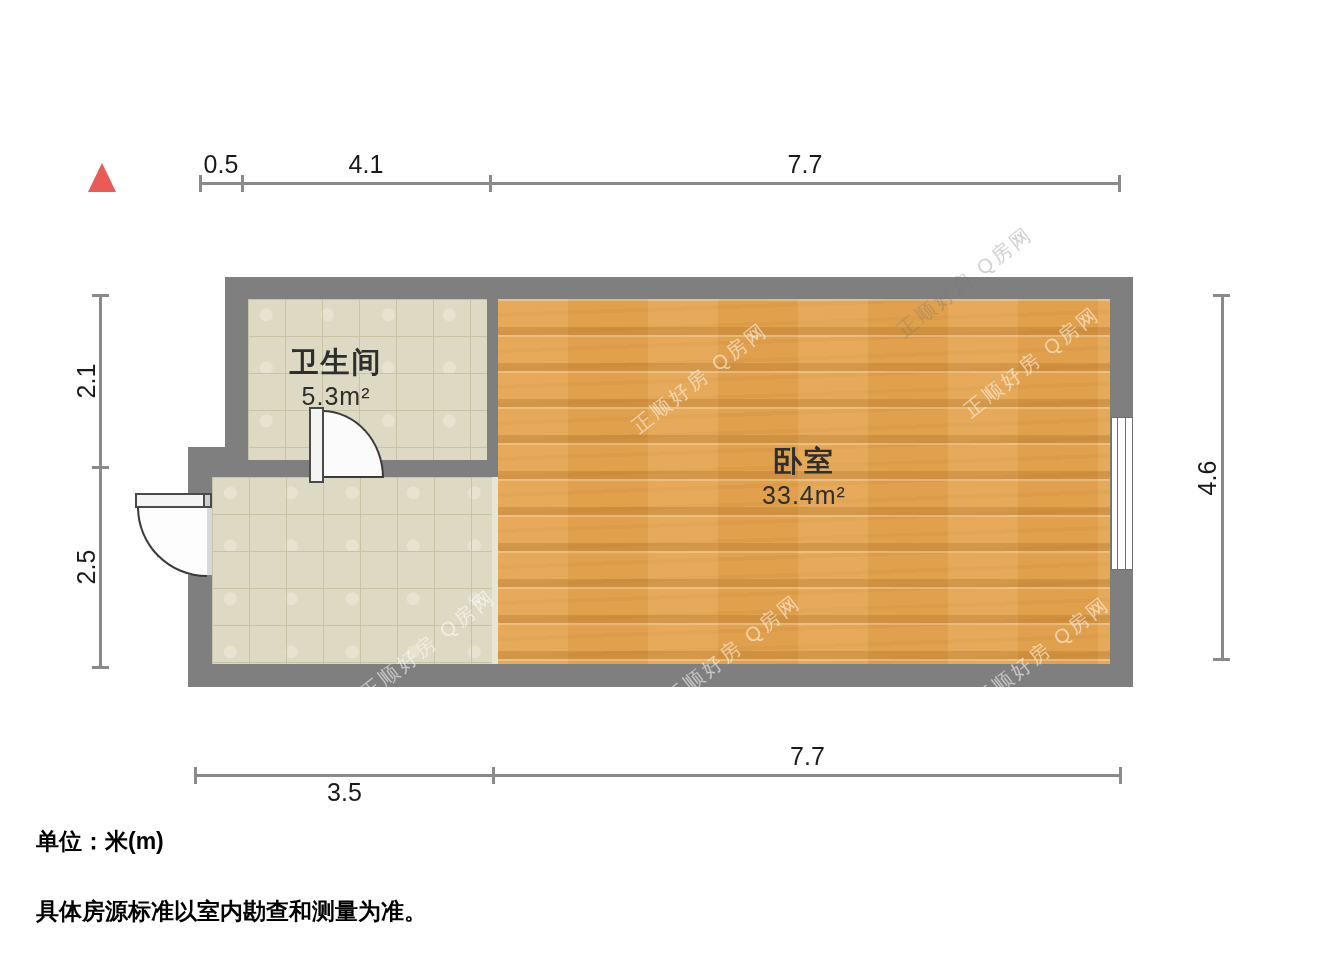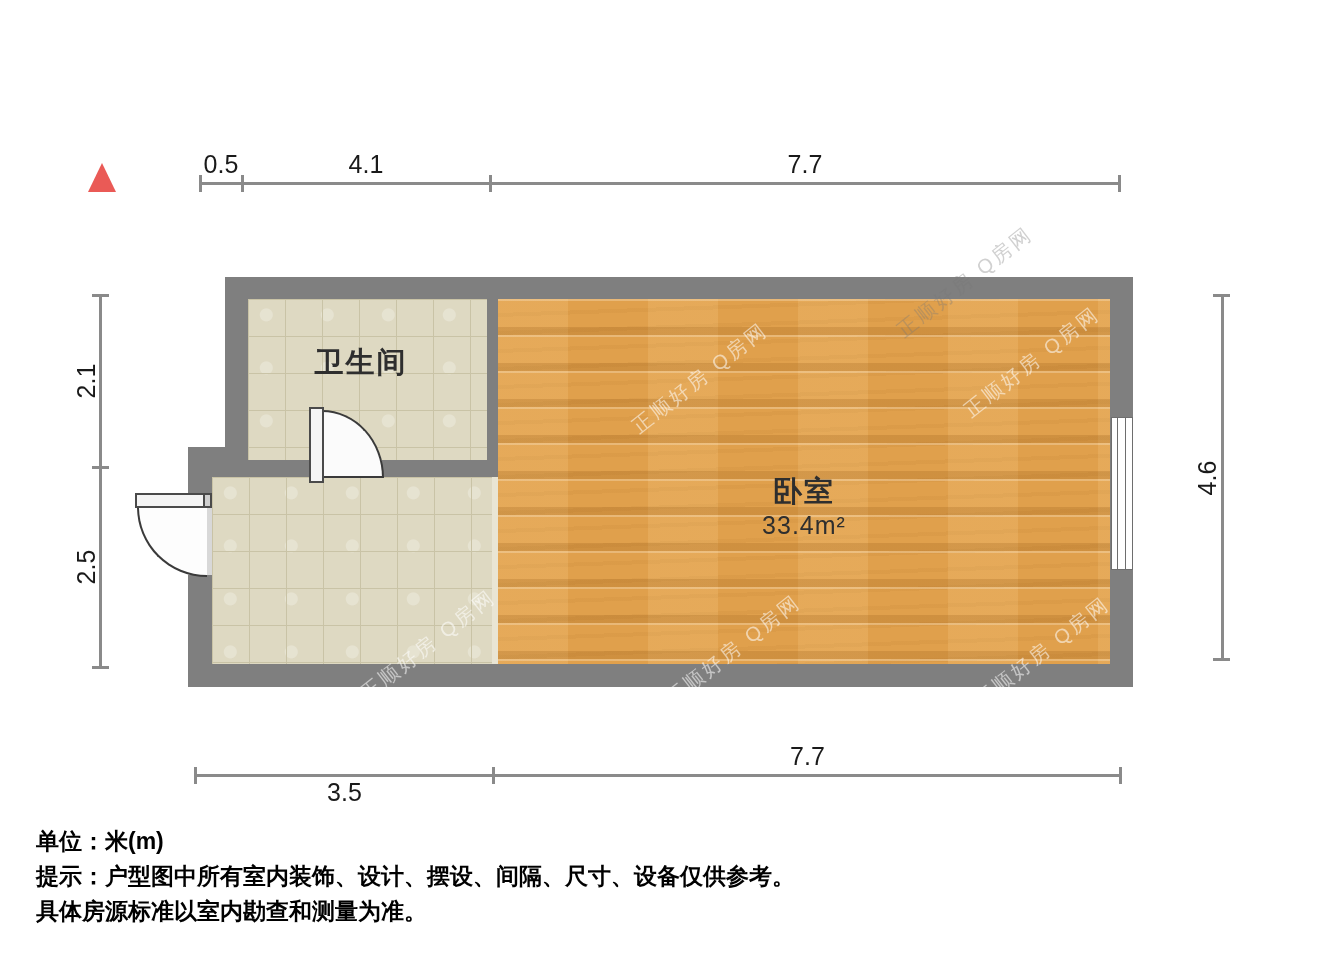--- a/index.html
+++ b/index.html
@@ -123,34 +123,34 @@
 
   <div class="door-sill" style="left:322px;top:460px;width:60px;height:17px;"></div>
   <div class="door-arc-se" style="left:322px;top:410px;width:62px;height:68px;"></div>
   <div class="door-leaf" style="left:309px;top:407px;width:15px;height:76px;"></div>
 
   <div class="door-sill" style="left:188px;top:507px;width:24px;height:68px;"></div>
   <div class="door-arc-sw" style="left:137px;top:507px;width:70px;height:70px;"></div>
   <div class="door-leaf" style="left:135px;top:493px;width:70px;height:15px;"></div>
   <div class="door-leaf" style="left:203px;top:493px;width:9px;height:15px;background:#cfcfcf;"></div>
 
-  <div class="room-label" style="left:257px;top:345px;width:208px;">
+  <div class="room-label" style="left:232px;top:345px;width:208px;">
     <div class="room-name">卫生间</div>
+    <div class="room-area">5.3m²</div>
   </div>
   <div class="room-label" style="left:212px;top:535px;width:280px;">
   </div>
-  <div class="room-label" style="left:498px;top:444px;width:612px;margin-top:30px;">
+  <div class="room-label" style="left:498px;top:444px;width:612px;">
     <div class="room-name">卧室</div>
     <div class="room-area">33.4m²</div>
   </div>
 
   <div class="wm" style="left:700px;top:378px;">正顺好房 Q房网</div>
   <div class="wm" style="left:1032px;top:362px;">正顺好房 Q房网</div>
   <div class="wm" style="left:428px;top:645px;">正顺好房 Q房网</div>
   <div class="wm" style="left:733px;top:650px;">正顺好房 Q房网</div>
   <div class="wm" style="left:1042px;top:652px;">正顺好房 Q房网</div>
   <div class="wm dark" style="left:965px;top:282px;">正顺好房 Q房网</div>
 
   <div class="note" style="top:826px;">单位：米(m)</div>
-  <div class="note" style="top:861px;">提示：户型图中所有室内装饰、设计、摆设、间隔、尺寸、设备仅供参考。</div>
   <div class="note" style="top:896px;">具体房源标准以室内勘查和测量为准。</div>
 
 </div>
 
 </body></html>

